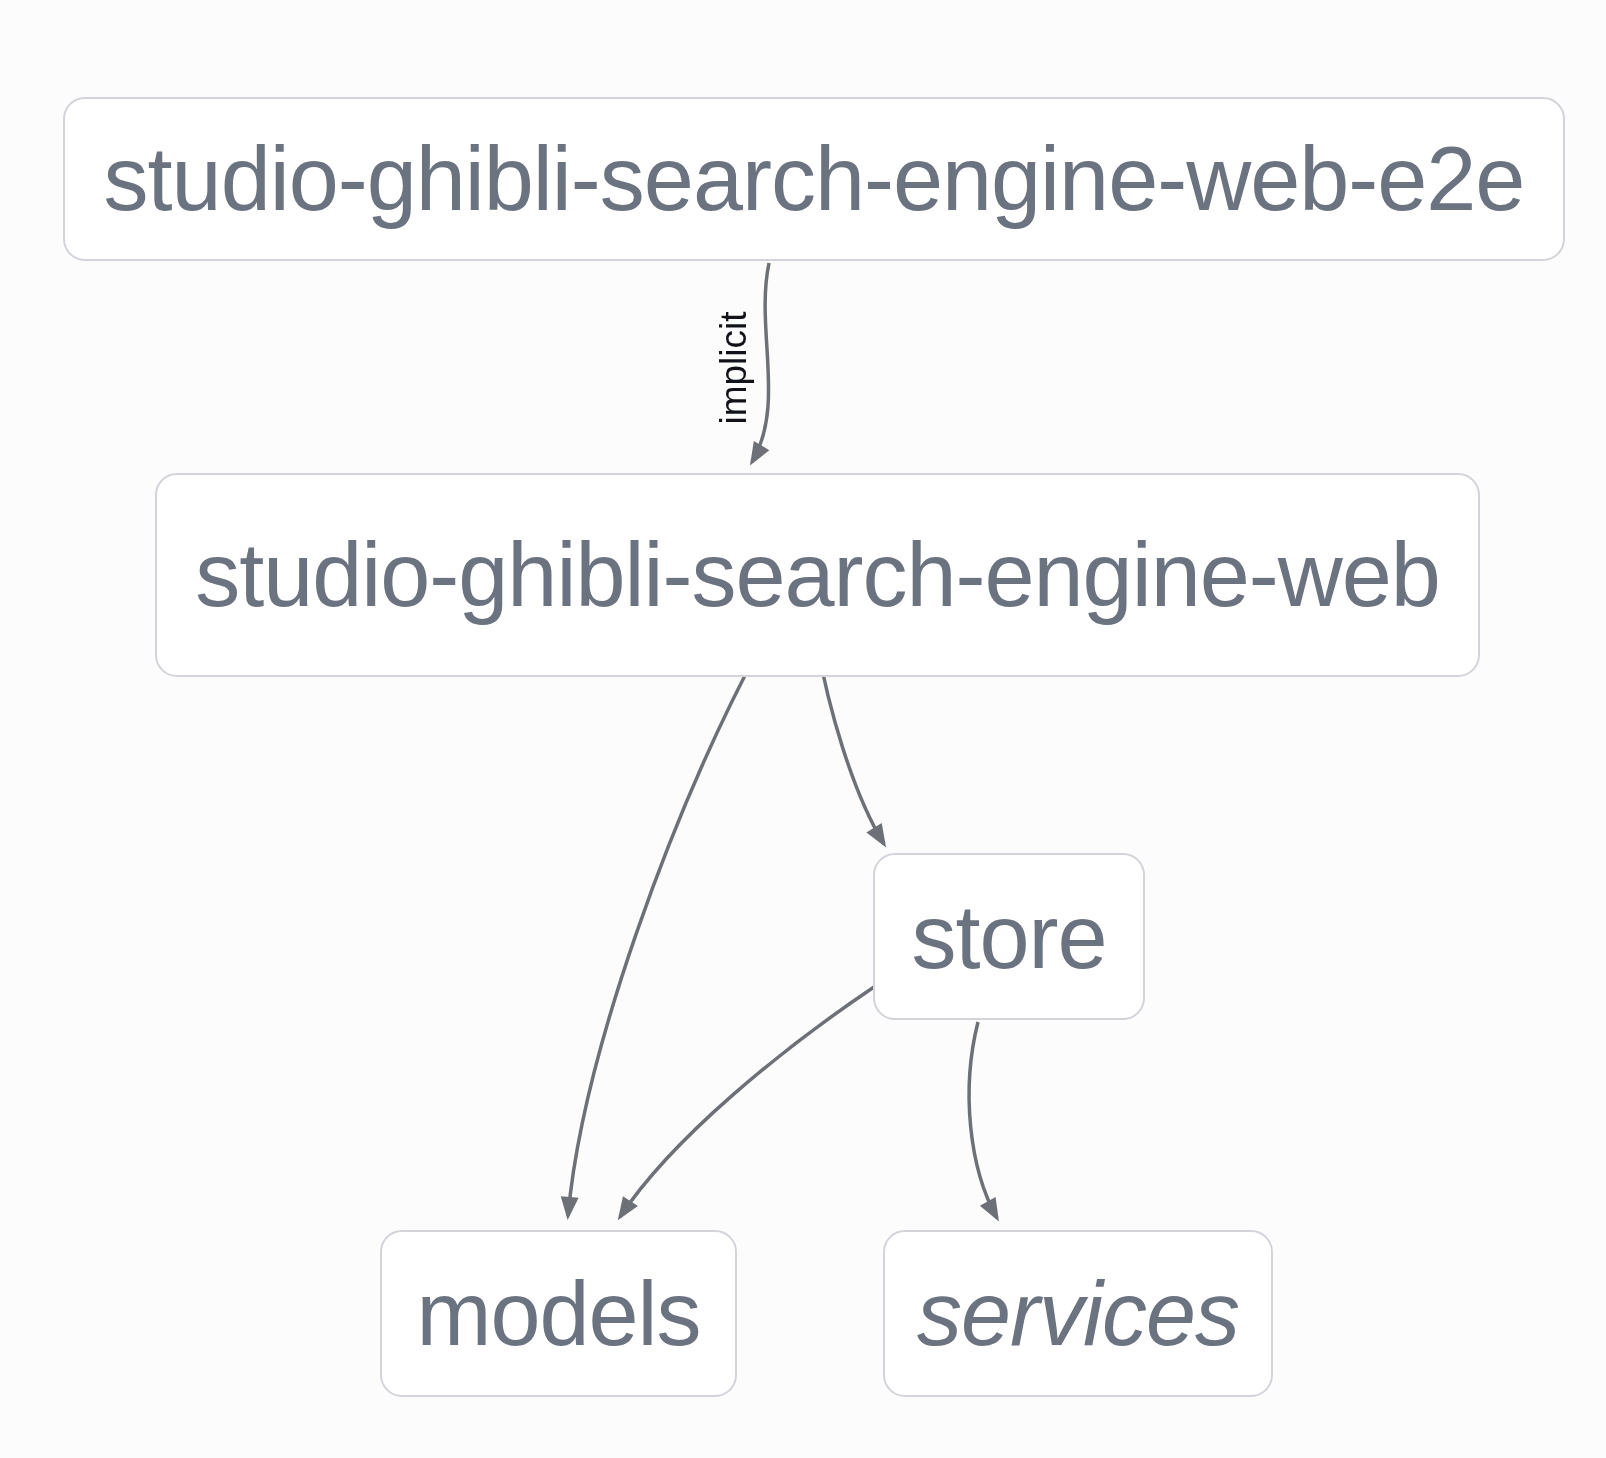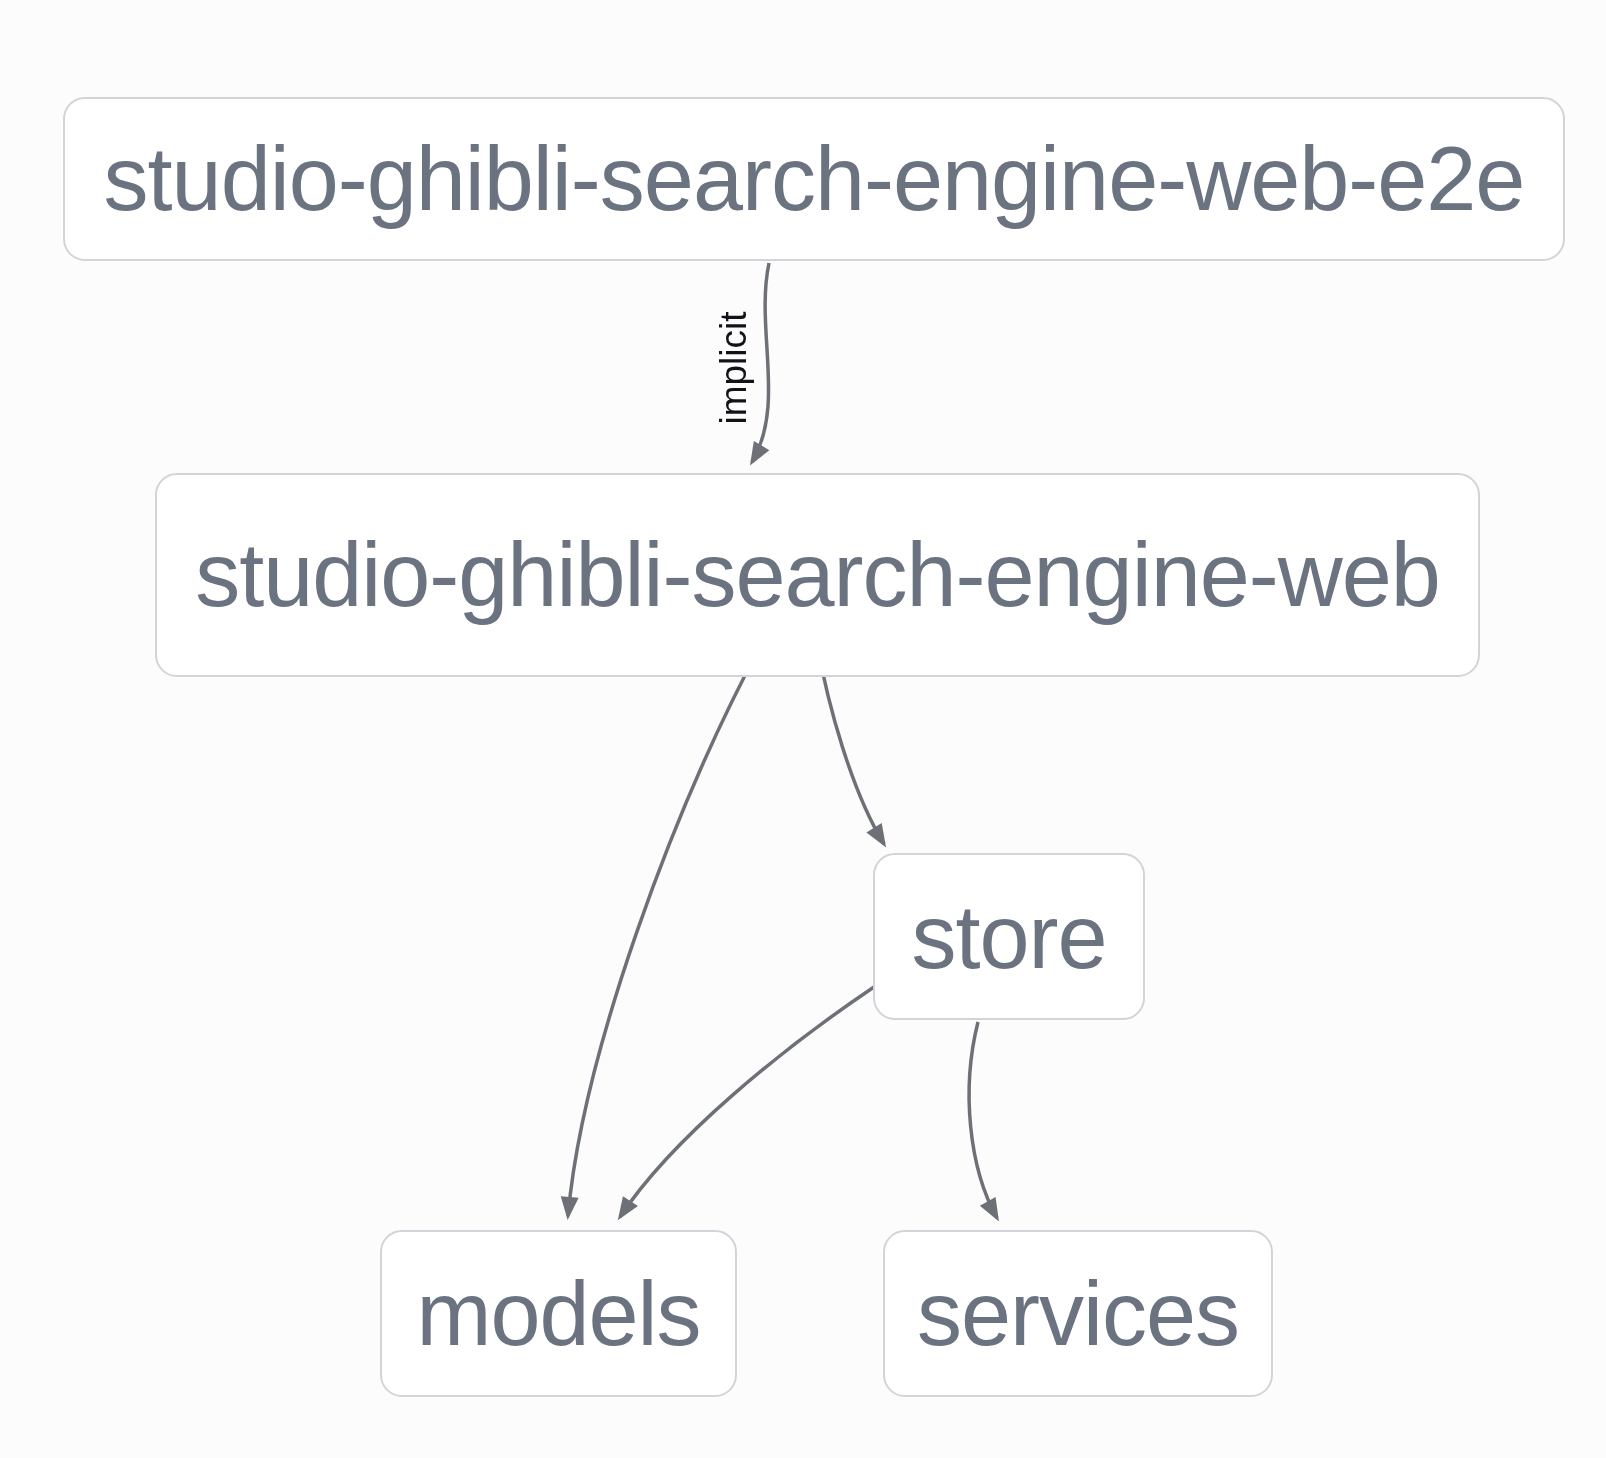--- a/index.html
+++ b/index.html
@@ -72,19 +72,19 @@
   </div>
 
   <div class="node" style="left: 873px; top: 853px; width: 272px; height: 167px;">
     <span class="node-label">store</span>
   </div>
 
   <div class="node" style="left: 380px; top: 1230px; width: 357px; height: 167px;">
     <span class="node-label">models</span>
   </div>
 
-  <div class="node" style="left: 883px; top: 1230px; width: 390px; height: 167px;">
+  <div class="node" style="left: 883px; top: 1230px; width: 390px; height: 167px; font-style: italic;">
     <span class="node-label">services</span>
   </div>
 
   <div class="edge-label" style="left: 733px; top: 368px; transform: translate(-50%, -50%) rotate(-90deg);">implicit</div>
 
 </div>
 
 </body></html>

